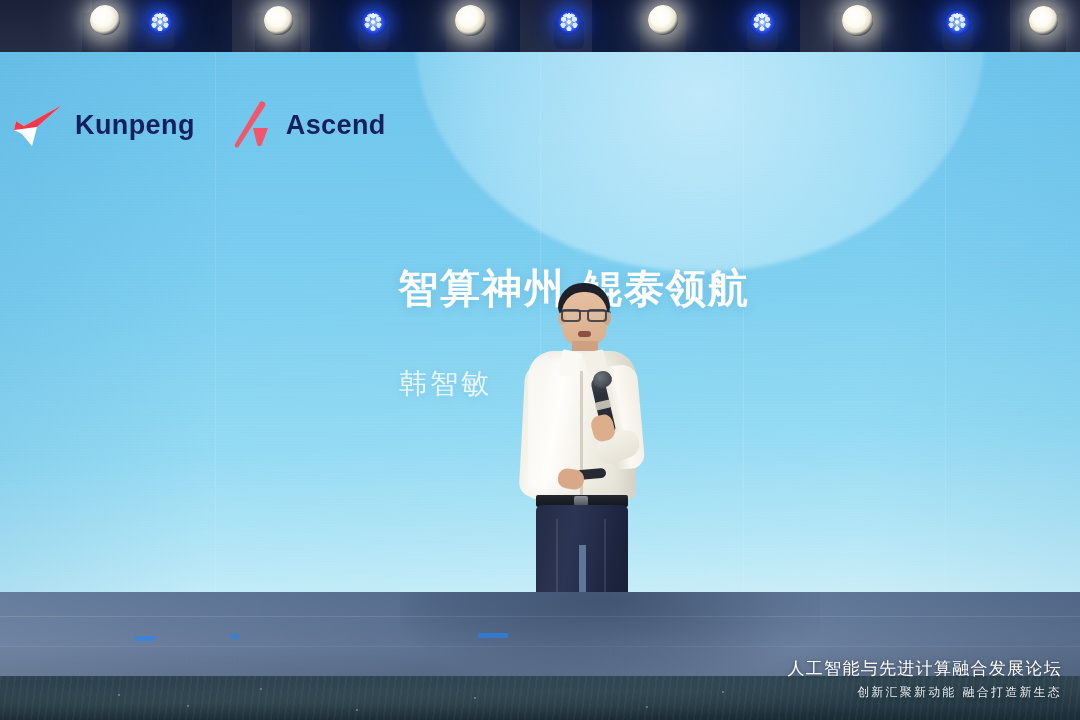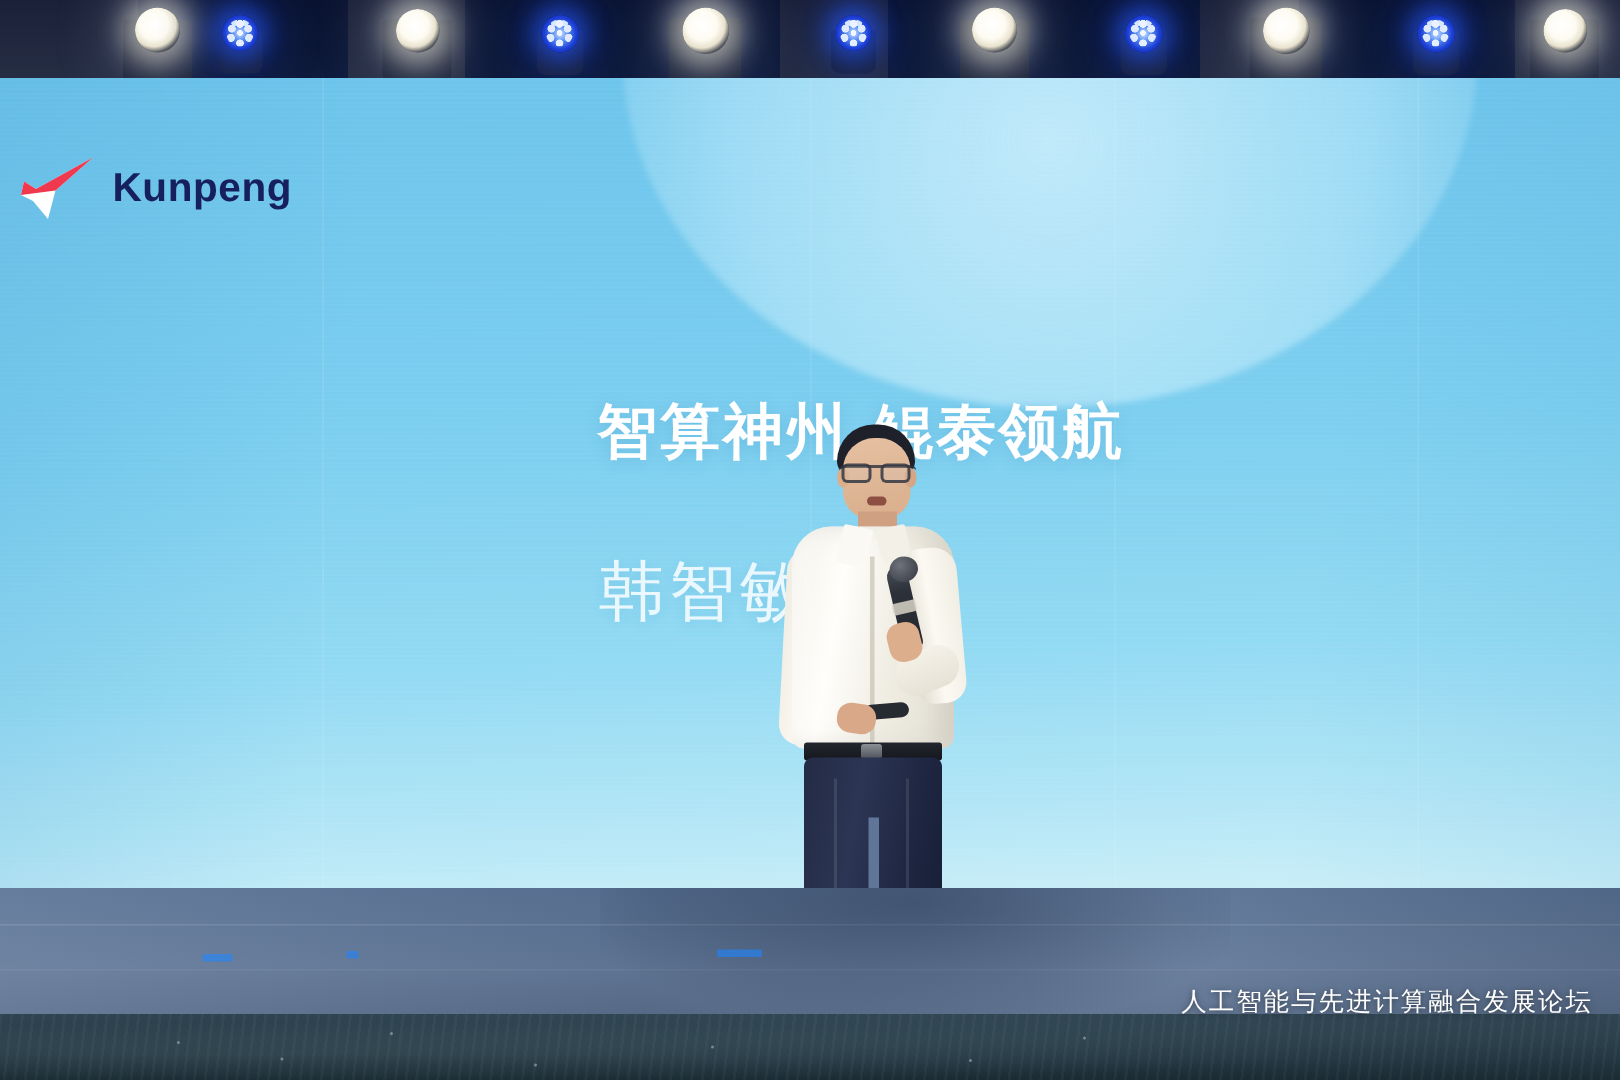--- a/index.html
+++ b/index.html
@@ -114,21 +114,21 @@
     font-size:40px; font-weight:700;
     color:#ffffff;
     letter-spacing:2px;
     line-height:1.1;
     white-space:nowrap;
     text-shadow:0 2px 10px rgba(60,150,200,.30);
     font-family:"DejaVu Sans", sans-serif;
   }
   .subhead {
     position:absolute; left:399px; top:313px;
-    font-size:44px; font-weight:400;
+    font-size:28px; font-weight:400;
     color:#f2fbff;
     letter-spacing:3px;
     white-space:nowrap;
     opacity:.93;
     text-shadow:0 2px 9px rgba(70,160,205,.28);
     font-family:"DejaVu Sans", sans-serif;
   }
 
   
   .floor {
@@ -383,20 +383,29 @@
       <div class="brand">
         <span class="mark mark-kunpeng">
           <svg viewBox="0 0 54 50" width="54" height="50" aria-hidden="true">
             <path d="M52 5 L14 26 L6 21 L4 30 L12 34 L22 46 L27 27 Z" fill="#ffffff"></path>
             <path d="M52 5 L14 26 L6 21 L4 30 L27 27 Z" fill="#f0384f"></path>
           </svg>
         </span>
         <span class="brand-name">Kunpeng</span>
       </div>
 
+      <div class="brand">
+        <span class="mark mark-ascend">
+          <svg viewBox="0 0 46 50" width="46" height="50" aria-hidden="true">
+            <path d="M31 2 L6 44 C5 47 8 49 10 46 L36 6 C38 3 33 0 31 2 Z" fill="#f2566a"></path>
+            <path d="M24 28 L39 28 L33 44 C32 47 29 47 28 44 Z" fill="#f2566a"></path>
+          </svg>
+        </span>
+        <span class="brand-name">Ascend</span>
+      </div>
 
     </div>
 
     <div class="headline">智算神州 鲲泰领航</div>
 
     <div class="subhead">韩智敏</div>
   </div>
 
   <div class="speaker">
     <div class="sp sp-hair"></div>
@@ -453,15 +462,16 @@
     <div class="fg-speck" style="left:187px; top:29px;"></div>
     <div class="fg-speck" style="left:260px; top:12px;"></div>
     <div class="fg-speck" style="left:356px; top:33px;"></div>
     <div class="fg-speck" style="left:474px; top:21px;"></div>
     <div class="fg-speck" style="left:646px; top:30px;"></div>
     <div class="fg-speck" style="left:722px; top:15px;"></div>
   </div>
 
   <div class="forum">
     <div class="forum-title">人工智能与先进计算融合发展论坛</div>
+    <div class="forum-sub">创新汇聚新动能  融合打造新生态</div>
   </div>
 
 </div>
 
 </body></html>

